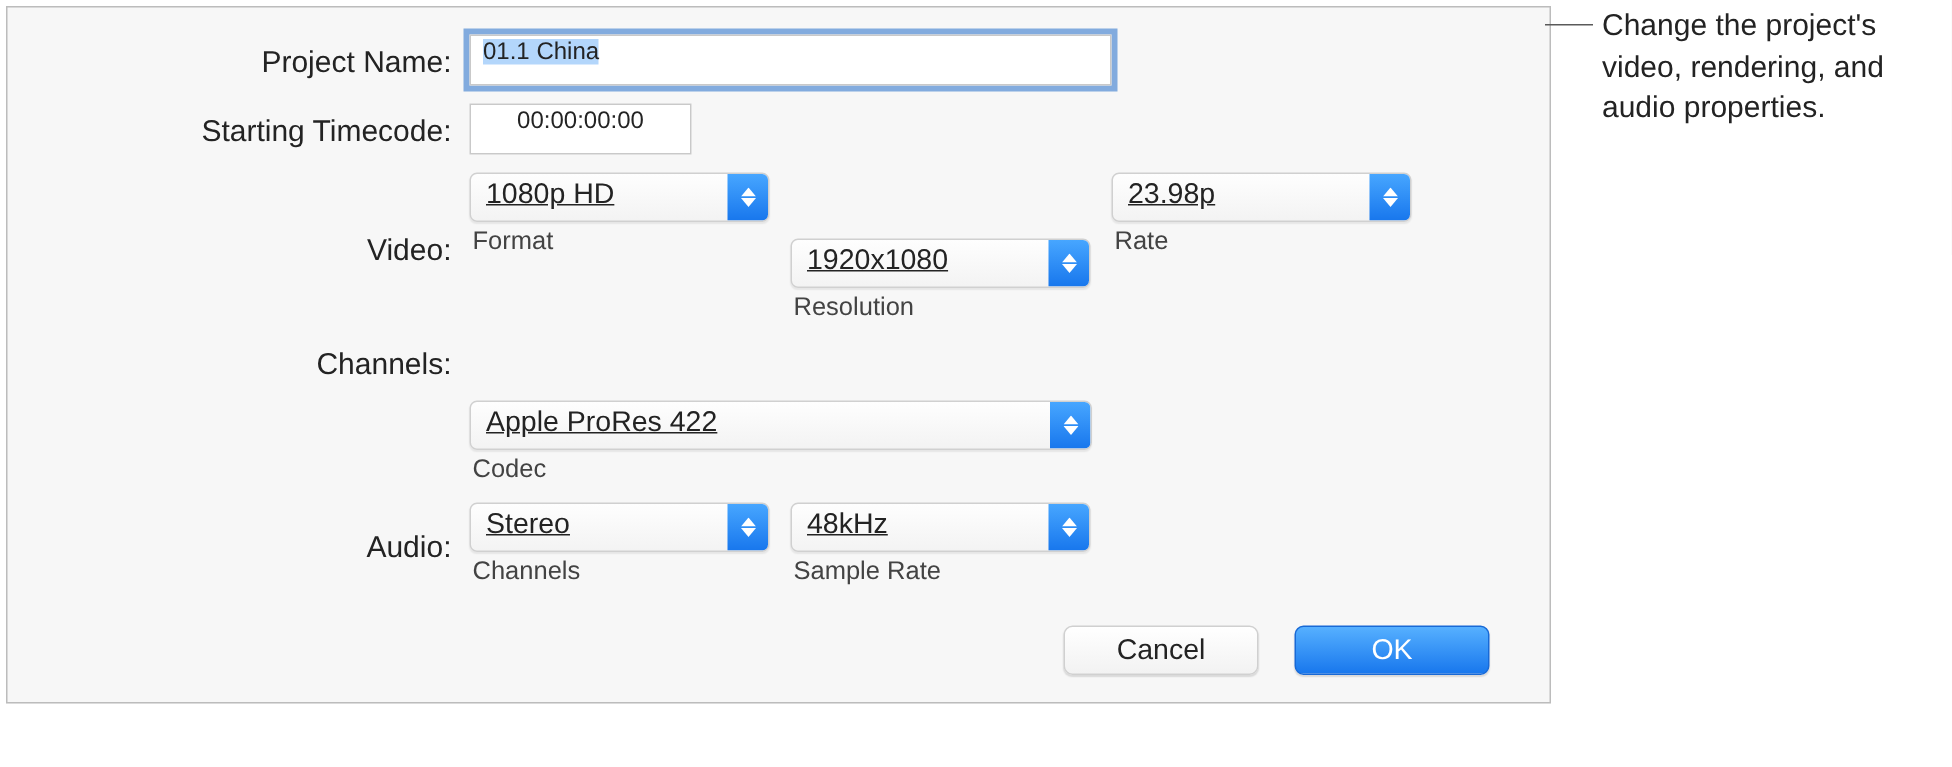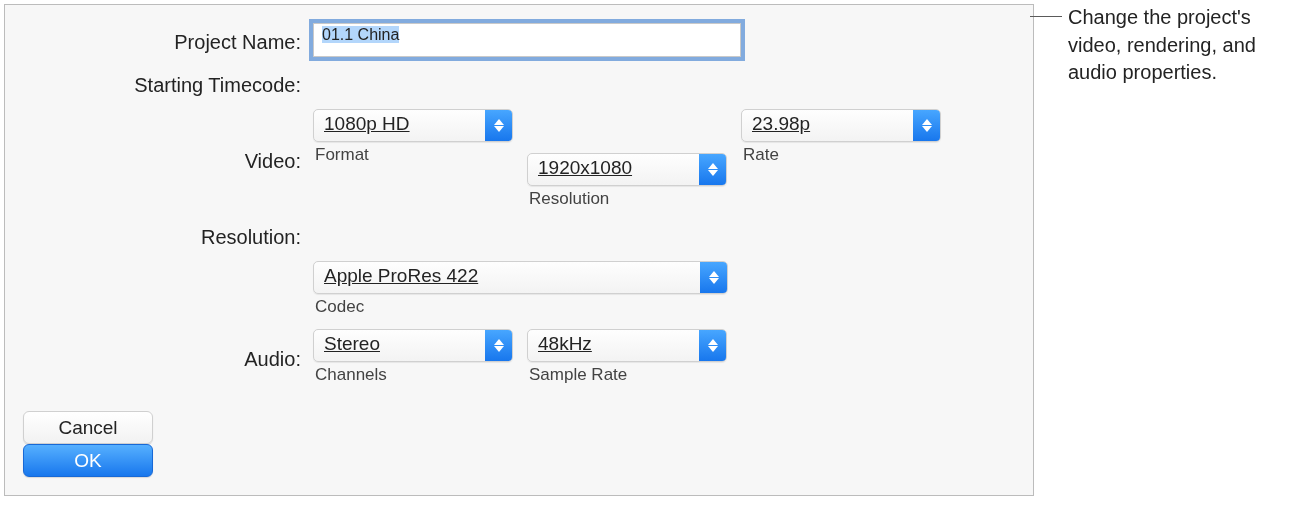--- a/index.html
+++ b/index.html
@@ -106,22 +106,22 @@
   .w-res    { width: 200px; margin-top: 44px; }
   .w-rate   { width: 200px; }
   .w-colorsp{ width: 415px; }
   .w-codec  { width: 415px; }
   .w-chan   { width: 200px; }
   .w-srate  { width: 200px; }
   
   .buttons-row {
     display: flex;
     justify-content: flex-end;
+    gap: 24px;
     padding-top: 14px;
-    flex-direction: column;
   }
   .btn {
     width: 130px;
     height: 33px;
     border-radius: 6px;
     font-size: 19px;
     display:flex;
     align-items:center;
     justify-content:center;
     cursor: pointer;
@@ -166,20 +166,23 @@
     <div class="label-col">Project Name:</div>
     <div class="ctrl-col">
       <div class="text-input project-name-input selected">
         <span class="sel">01.1 China</span>
       </div>
     </div>
   </div>
 
   <div class="row">
     <div class="label-col">Starting Timecode:</div>
+    <div class="ctrl-col">
+      <div class="text-input timecode-input">00:00:00:00</div>
+    </div>
   </div>
 
   <div class="row">
     <div class="label-col">Video:</div>
     <div class="ctrl-col">
       <div class="ctrl-group">
         <div class="popup w-format">
           <div class="pval">1080p HD</div>
           <div class="arrows">
             <svg width="10" height="6">
@@ -217,21 +220,21 @@
                 <path d="M0 0 L10 0 L5 6 Z" fill="#fff"></path>
               </svg>
           </div>
         </div>
         <div class="sublabel">Rate</div>
       </div>
     </div>
   </div>
 
   <div class="row">
-    <div class="label-col">Resolution:</div>
+    <div class="label-col">Channels:</div>
   </div>
 
   <div class="row">
     <div class="label-col"></div>
     <div class="ctrl-col">
       <div class="ctrl-group">
         <div class="popup w-codec">
           <div class="pval">Apple ProRes 422</div>
           <div class="arrows">
             <svg width="10" height="6">

